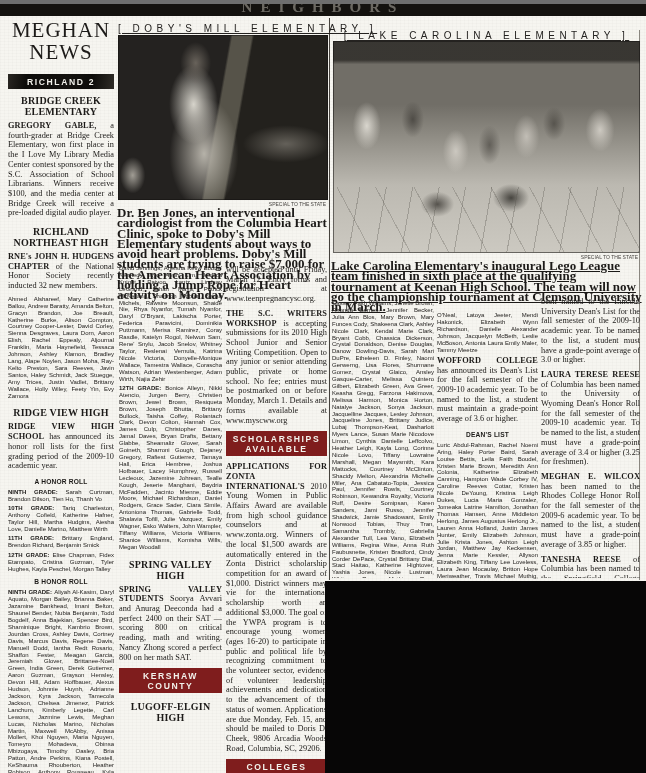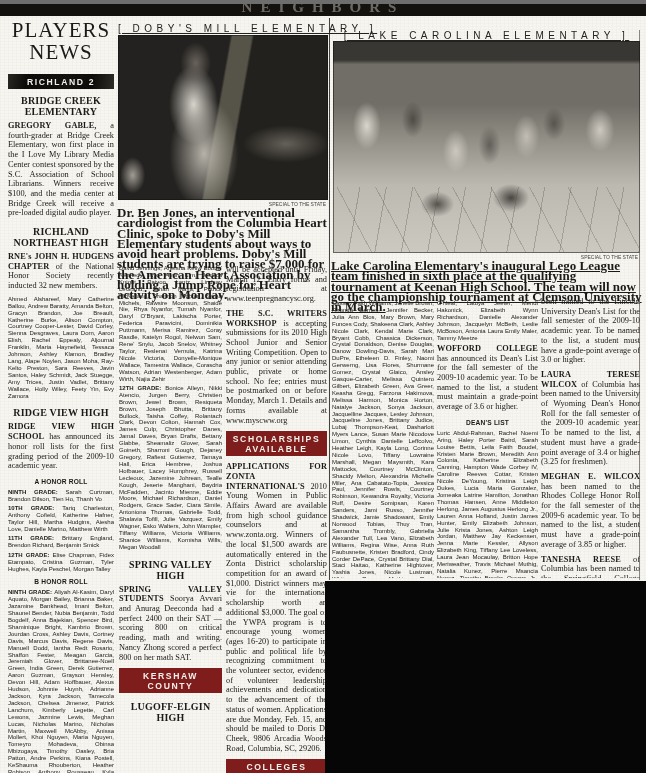--- a/index.html
+++ b/index.html
@@ -63,21 +63,21 @@
 
   <div class="topstrip">
     <span>NEIGHBORS</span>
   </div>
 
   <div class="vrule" style="left:329px;top:14px;height:562px;"></div>
   <div class="vrule light" style="left:639px;top:26px;height:550px;"></div>
 
   <section class="col" style="left:8px;top:14px;width:106px;height:759px;">
     <div class="masthead">
-      <div>PLAYERS</div>
+      <div>MEGHAN</div>
       <div>NEWS</div>
     </div>
     <div class="banner mottled">RICHLAND 2</div>
     <div class="subhead first">BRIDGE CREEK ELEMENTARY</div>
     <p class="body"><b class="lead-caps">GREGORY GABLE,</b> <span>a fourth-grader at Bridge Creek Elementary, won first place in the I Love My Library Media Center contest sponsored by the S.C. Association of School Librarians. Winners receive $100, and the media center at Bridge Creek will receive a pre-loaded digital audio player.</span></p>
     <div class="subhead">RICHLAND NORTHEAST HIGH</div>
     <p class="body"><b class="lead-caps">RNE's JOHN H. HUDGENS CHAPTER</b> <span>of the National Honor Society recently inducted 32 new members.</span></p>
     <p class="agate">Ahmed Alshareef, Mary Catherine Ballou, Andrew Baratty, Amanda Belton, Gracyn Brandon, Joe Breault, Katherine Burke, Alison Compton, Courtney Cooper-Lester, David Corley, Sienna Desgraves, Laura Dorn, Aaron Elish, Rachel Eppealy, Aljournal Franklin, Maria Haynefield, Tessaca Johnson, Ashley Klamon, Bradley Lang, Alape Noylen, Jason Moha, Ray-Kelto Preston, Sara Reeves, Javin Santos, Haley Schmidt, Jack Stuegge, Amy Trices, Justin Vadlet, Brittany Wallace, Holly Wiley, Feety Yin, Evy Zamora</p>
     <div class="subhead">RIDGE VIEW HIGH</div>
     <p class="body"><b class="lead-caps">RIDGE VIEW HIGH SCHOOL</b> <span>has announced its honor roll lists for the first grading period of the 2009-10 academic year.</span></p>
@@ -122,31 +122,31 @@
     <div class="banner">SCHOLARSHIPS AVAILABLE</div>
     <p class="body"><b class="lead-caps">APPLICATIONS FOR ZONTA INTERNATIONAL'S</b> <span>2010 Young Women in Public Affairs Award are available from high school guidance counselors and at www.zonta.org. Winners of the local $1,500 awards are automatically entered in the Zonta District scholarship competition for an award of $1,000. District winners may vie for the international scholarship worth an additional $3,000. The goal of the YWPA program is to encourage young women (ages 16-20) to participate in public and political life by recognizing commitment to the volunteer sector, evidence of volunteer leadership achievements and dedication to the advancement of the status of women. Applications are due Monday, Feb. 15, and should be mailed to Doris D. Cheek, 9806 Arcadia Woods Road, Columbia, SC, 29206.</span></p>
     <div class="banner">COLLEGES</div>
 
   </section>
 
   <section class="col" style="left:332px;top:296px;width:102px;height:278px;">
     <p class="agate">Cassey Faith Williams, Jahelle Brown, Rhonda Barnes, Jennifer Becker, Julia Ann Blos, Mary Brown, Mary Funces Cody, Shakeena Clark, Ashley Nicole Clark, Kendal Marie Clark, Bryant Cobb, Chassica Dickerson, Crystal Donaldson, Denise Douglas, Danow Dowling-Davis, Sarah Mari DuPre, Etheleen D. Finley, Naomi Gerwerng, Lisa Flores, Shurmane Gomez, Crystal Glaico, Ansley Gasque-Carter, Melissa Quintero Gilbert, Elizabeth Green, Ava Greer, Keasha Gregg, Farzona Hakimova, Melissa Harmon, Monica Horton, Natalye Jackson, Sonya Jackson, Jacquelline Jacques, Lesley Johnson, Jacqueline Jones, Brittany Judice, Lubaj Thompson-Keat, Dasharlott Myers Lance, Susan Marie Nicodove Limon, Cynthia Danielle Leffcolvo, Heather Leigh, Kayla Long, Corinne Nicole Lovo, Tiffany Lowraine Marshall, Megan Maysmith, Kara Mattocks, Courtney McClinton, Shacidy Melton, Alexandria Michelle Miler, Ana Cabatato-Topia, Jessica Paul, Jennifer Rowls, Courtney Robinson, Kewandra Royalty, Victoria Ruff, Desire Somipsan, Karen Sanders, Jami Russo, Jennifer Shadwick, Jamie Shadowant, Emily Norwood Tobias, Thuy Tran, Samantha Trombly, Gabriella Alexander Tull, Lea Vano, Elizabeth Williams, Regina Wise, Anna Ruth Faubusnette, Kristen Bradford, Cindy Corder DePace, Crystal Brittany Dial, Staci Haitao, Katherine Hightover, Yashia Jones, Nicole Lustman, Whitney Renee Mathias, Ryan Padgett, Mieko Stratge, Lauren Taverner, Juan Venera, Janie Lin Woodward, Christine Breed, Tia Herbert, Rachel Marie Harness, Amanda Johnson, Samantha Burns, Ashley Hardy, Brittany Higgins, Mary Pabros, Erica Williams, Lauryn Prospect Causey, Linda Reflect, Allison Renee Wilkinson, Kimberly Peagler, Rayneli Hayonna Reasouts, Heather Endicott, Malinssa Erwin, Jacqueline Pursh, Stacey Warrenbonk, Korey Thusarene, Anna Elizabeth May, Gabriele Outzs, Jessica Ream, Jessa Scott, Briana Smith, Jack Wall, Katherine Darby Dixon, Christine Reed, Krystal Douse, Amanda Corlene Cullege, Racquel Gil, Gary Irene Watford, Nicole Wu, Kerri</p>
   </section>
 
-  <section class="col" style="left:437px;top:296px;width:101px;height:278px;">
+  <section class="col" style="left:437px;top:308px;width:101px;height:278px;">
     <p class="agate">O'Neal, Latoya Jeeter, Mendi Hakonick, Elizabeth Wynn Richardson, Danielle Alexander Johnson, Jacquelyn McBeth, Leslie McBoson, Antonia Laura Emily Maler, Tammy Meetze</p>
     <p class="body"><b class="lead-caps">WOFFORD COLLEGE</b> <span>has announced its Dean's List for the fall semester of the 2009-10 academic year. To be named to the list, a student must maintain a grade-point average of 3.6 or higher.</span></p>
     <div class="subhead small">DEAN'S LIST</div>
     <p class="agate">Luric Abdul-Rahman, Rachel Noemi Aring, Haley Porter Baird, Sarah Louise Bettis, Leila Faith Boudel, Kristen Marie Brown, Meredith Ann Colonia, Katherine Elizabeth Canning, Hampton Wade Corbey IV, Caroline Reeves Cottar, Kristen Nicole DeYoung, Kristina Leigh Dukes, Lucia Maria Gonzalez, Jomeaka Latrine Hamilton, Jonathan Thomas Hansen, Anne Middleton Herlong, James Augustus Herlong Jr., Lauren Anna Hofland, Justin James Hunter, Emily Elizabeth Johnson, Julie Krista Jones, Ashton Leigh Jordan, Matthew Jay Keckensen, Jenna Marie Kessler, Allyson Elizabeth King, Tiffany Lee Loveless, Laura Jean Mocaulay, Britton Hope Meriweather, Travis Michael Muthig, Natalia Kunez, Pierre Msancia Nunez, Timothy Brooks Overns Jr., Thomas Faren Pittman, Ashlee Ann Price, Jordan Whitney Rawl, Hilary Grace Riley, Anna Laura Rumler, Kelli Michelle Rush, William Spencer Russell, Travis Jamal Sacta, Richardson Gaillard Seabrook, Alison Marie Sheehan, Helen Christine Shelton, Margaret McKenna Strom, William Joseph Tedlizi Jr., Catherine Preston Thomas, Henry Webb Tiller, Brittany Alyse Walker, Martha Glasenor Walker, William Carter Walter, Allen Nathaniel Watterick, Nicole Jean Wolfer, Bailey Elizabeth Wooten.</p>
 
   </section>
 
   <section class="col" style="left:541px;top:293px;width:99px;height:281px;">
     <p class="body">been named to the Lincoln University Dean's List for the fall semester of the 2009-10 academic year. To be named to the list, a student must have a grade-point average of 3.0 or higher.</p>
-    <p class="body"><b class="lead-caps">LAURA TERESE WILCOX</b> <span>of Columbia has been named to the University of Wyoming Dean's Honor Roll for the fall semester of the 2009-10 academic year. To be named to the list, a student must have a grade-point average of 3.4 or higher (3.25 for freshmen).</span></p>
+    <p class="body"><b class="lead-caps">LAURA TERESE REESE</b> <span>of Columbia has been named to the University of Wyoming Dean's Honor Roll for the fall semester of the 2009-10 academic year. To be named to the list, a student must have a grade-point average of 3.4 or higher (3.25 for freshmen).</span></p>
     <p class="body"><b class="lead-caps">MEGHAN E. WILCOX</b> <span>has been named to the Rhodes College Honor Roll for the fall semester of the 2009-6 academic year. To be named to the list, a student must have a grade-point average of 3.85 or higher.</span></p>
     <p class="body"><b class="lead-caps">TANESHA REESE</b> <span>of Columbia has been named to the Springfield College Dean's List for the fall semester of the 2009-10 academic year.</span></p>
 
   </section>
 
   <div class="blackbox"></div>
 
 </main>
 
 </body></html>

